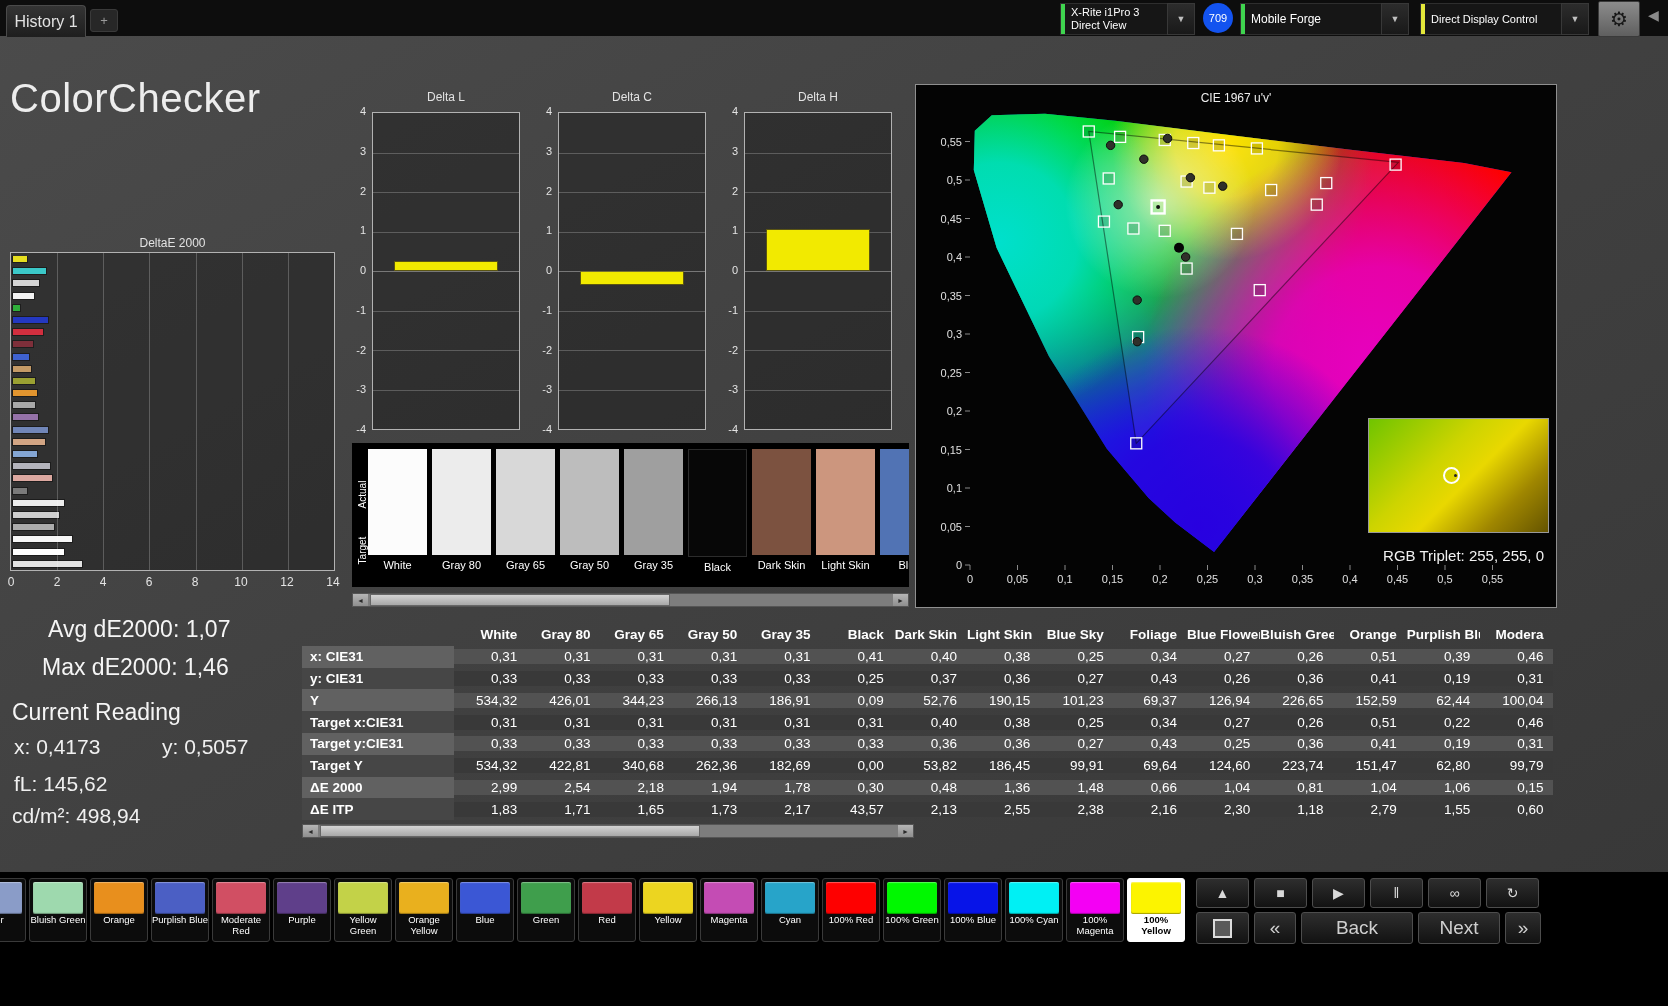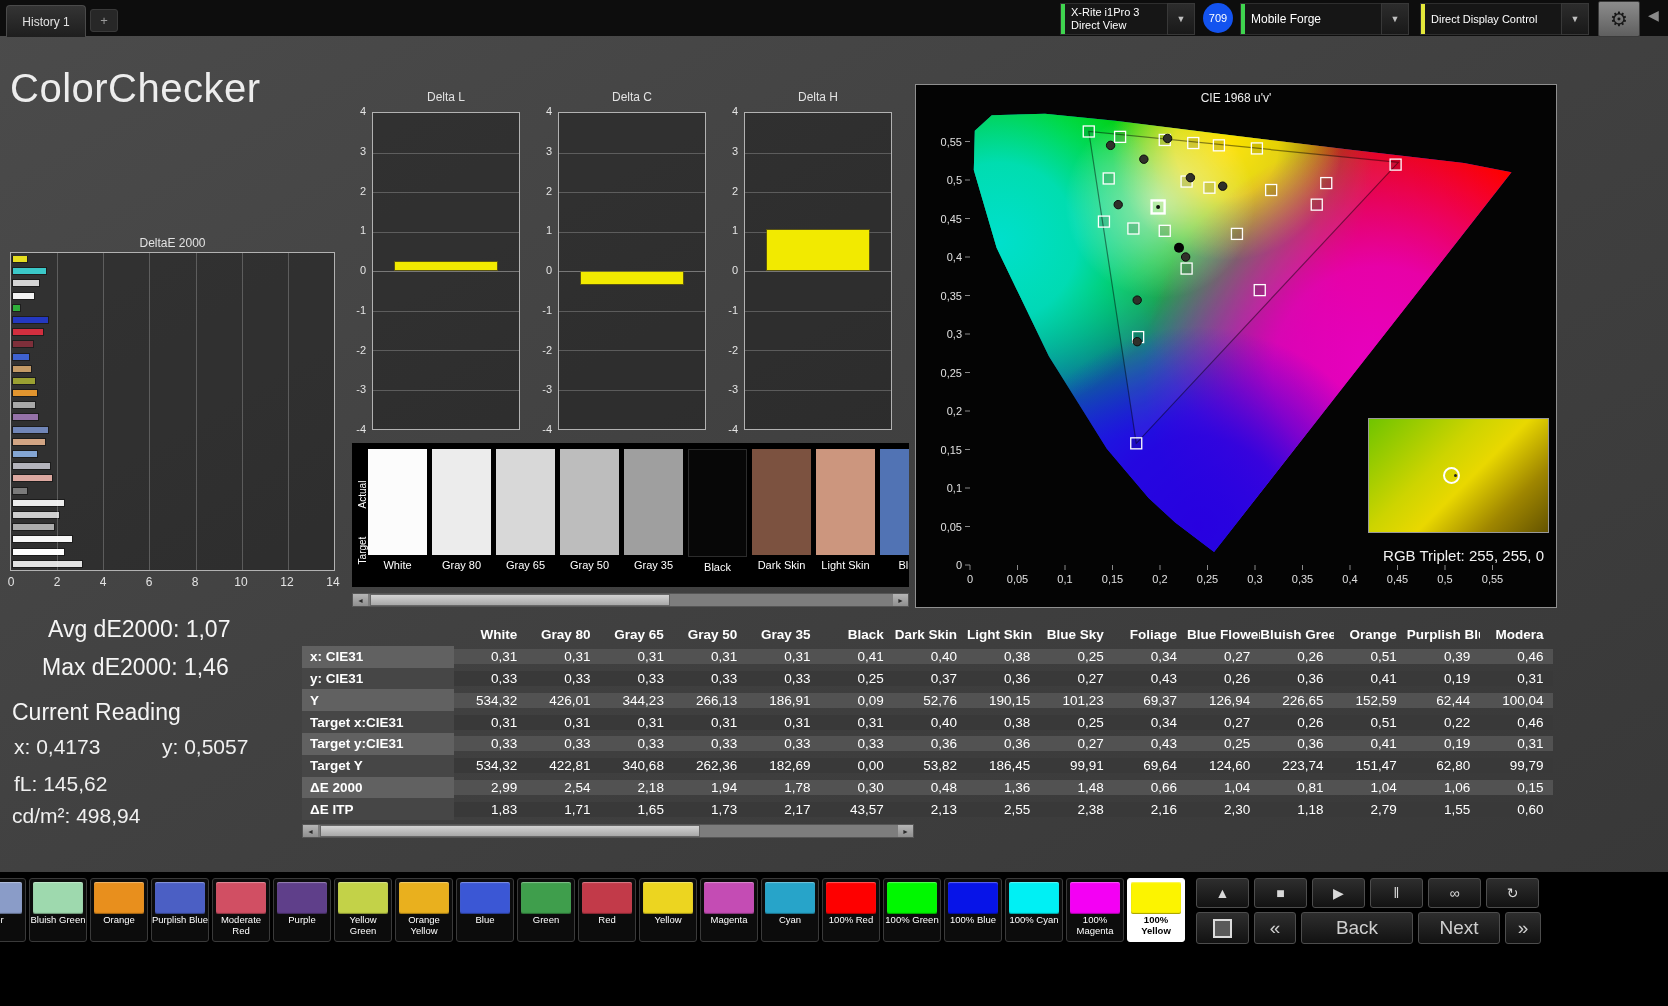--- a/index.html
+++ b/index.html
@@ -2,36 +2,36 @@
 <html><head>
 <meta charset="utf-8">
 <style>
   html,body{margin:0;padding:0;background:#222;}
   #app{position:relative;width:1668px;height:1006px;overflow:hidden;
        background:linear-gradient(150deg,#4b4b4b 0%,#414141 45%,#373737 100%);
        font-family:"Liberation Sans",sans-serif;color:#fff;}
   
   #topbar{position:absolute;left:0;top:0;width:1668px;height:36px;background:#0d0d0d;}
   .tab{position:absolute;left:6px;top:5px;width:78px;height:31px;background:linear-gradient(#343434,#1e1e1e);
-       border:1px solid #4a4a4a;border-bottom:none;border-radius:4px 4px 0 0;color:#e2e2e2;font-size:12px;
+       border:1px solid #4a4a4a;border-bottom:none;border-radius:4px 4px 0 0;color:#e2e2e2;font-size:16px;
        display:flex;align-items:center;justify-content:center;}
   .tab-add{position:absolute;left:90px;top:9px;width:26px;height:21px;background:#272727;border:1px solid #3a3a3a;
        border-radius:3px;color:#9a9a9a;font-size:13px;display:flex;align-items:center;justify-content:center;}
   .dd{position:absolute;top:3px;height:30px;background:#161616;border:1px solid #2e2e2e;display:flex;align-items:center;overflow:hidden;}
   .dd .accent{width:4px;align-self:stretch;flex:0 0 4px;}
   .dd .ddtext{padding-left:6px;font-size:11px;line-height:13px;color:#fff;white-space:nowrap;}
   .dd-arrow{position:absolute;top:3px;width:26px;height:30px;background:linear-gradient(#2c2c2c,#191919);
        border:1px solid #383838;color:#c0c0c0;font-size:9px;display:flex;align-items:center;justify-content:center;}
   .badge{position:absolute;top:3px;width:30px;height:30px;border-radius:50%;display:flex;align-items:center;justify-content:center;
        font-size:11px;font-weight:normal;color:#fff;}
   .gearbtn{position:absolute;top:1px;width:40px;height:34px;background:linear-gradient(#8c8c8c,#5f5f5f);
        border:1px solid #3a3a3a;border-radius:2px;display:flex;align-items:center;justify-content:center;font-size:20px;color:#171717;}
   .edge-chev{position:absolute;top:7px;color:#8a8a8a;font-size:14px;}
   
-  .page-title{position:absolute;left:10px;top:66px;font-size:40px;color:#ededed;letter-spacing:.5px;}
+  .page-title{position:absolute;left:10px;top:76px;font-size:40px;color:#ededed;letter-spacing:.5px;}
   
   .chart-title{position:absolute;font-size:12px;color:#e2e2e2;text-align:center;}
   .panel{position:absolute;background:rgba(8,8,8,.35);border:1px solid #b2b2b2;box-sizing:border-box;}
   .vgrid{position:absolute;top:0;bottom:0;width:1px;background:rgba(255,255,255,.22);}
   .hgrid{position:absolute;left:0;right:0;height:1px;background:rgba(255,255,255,.22);}
   .axis-lab{position:absolute;font-size:11px;color:#e4e4e4;}
   .de-bar{height:6px;margin:0 0 6.2px 1px;box-shadow:0 0 0 1px rgba(0,0,0,.4);}
   #deltae-bars{position:absolute;left:1px;top:3px;right:1px;bottom:1px;overflow:hidden;}
   .mini-bar{position:absolute;left:15%;width:70%;box-shadow:0 0 0 1px rgba(120,110,0,.6);}
   
@@ -279,21 +279,21 @@
   </div>
   <div class="hscroll" style="left:352px;top:593px;width:557px;">
     <div class="hs-btn">◄</div>
     <div class="hs-track">
         <div class="hs-thumb" style="left:2px;width:300px;"></div>
       </div>
     <div class="hs-btn">►</div>
   </div>
 
   <div id="ciepanel">
-    <div id="cietitle">CIE 1968 u'v'</div>
+    <div id="cietitle">CIE 1967 u'v'</div>
     <svg id="ciesvg" width="625" height="496">
         <defs>
           <clipPath id="cieclip">
             <path d="M290.1,446.9 L251.2,417.6 L224.6,393.0 L182.8,343.7 L124.9,251.3 L72.6,142.8 L49.8,65.0 L50.8,25.7 L67.8,10.3 L121.0,8.8 L191.3,15.7 L294.9,28.8 L428.9,45.0 L540.0,58.1 L587.5,67.3 Z"></path>
           </clipPath>
           <radialGradient id="gRed" gradientUnits="userSpaceOnUse" cx="587.5" cy="67.30000000000001" r="400">
             <stop offset="0" stop-color="#ff0000"></stop>
             <stop offset="0.5" stop-color="#ff0000" stop-opacity="0.85"></stop>
             <stop offset="1" stop-color="#ff0000" stop-opacity="0"></stop>
           </radialGradient>

